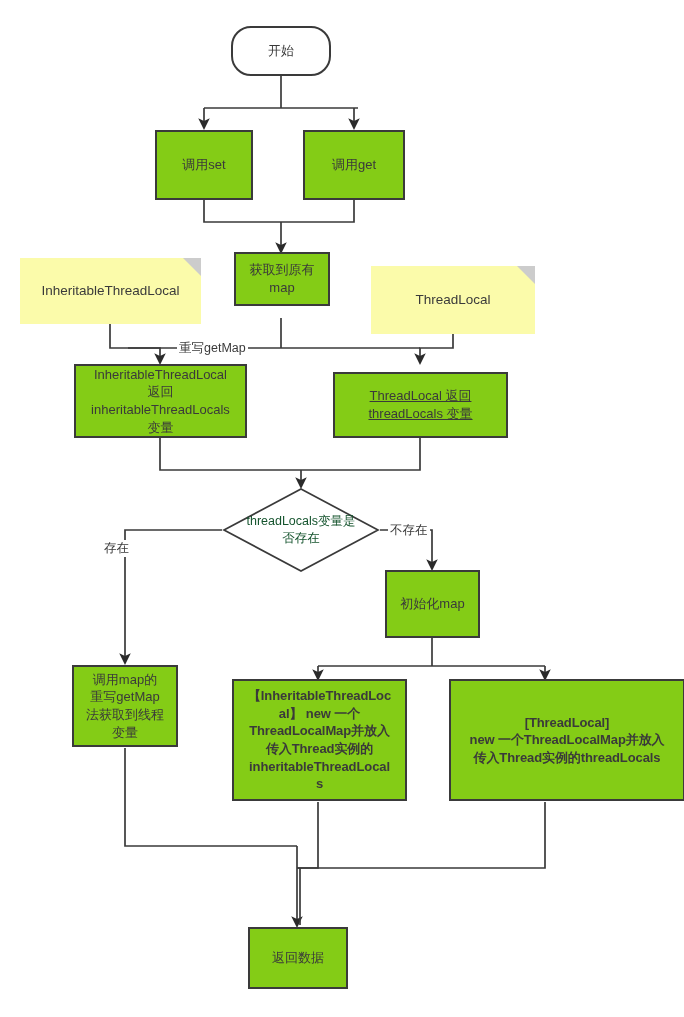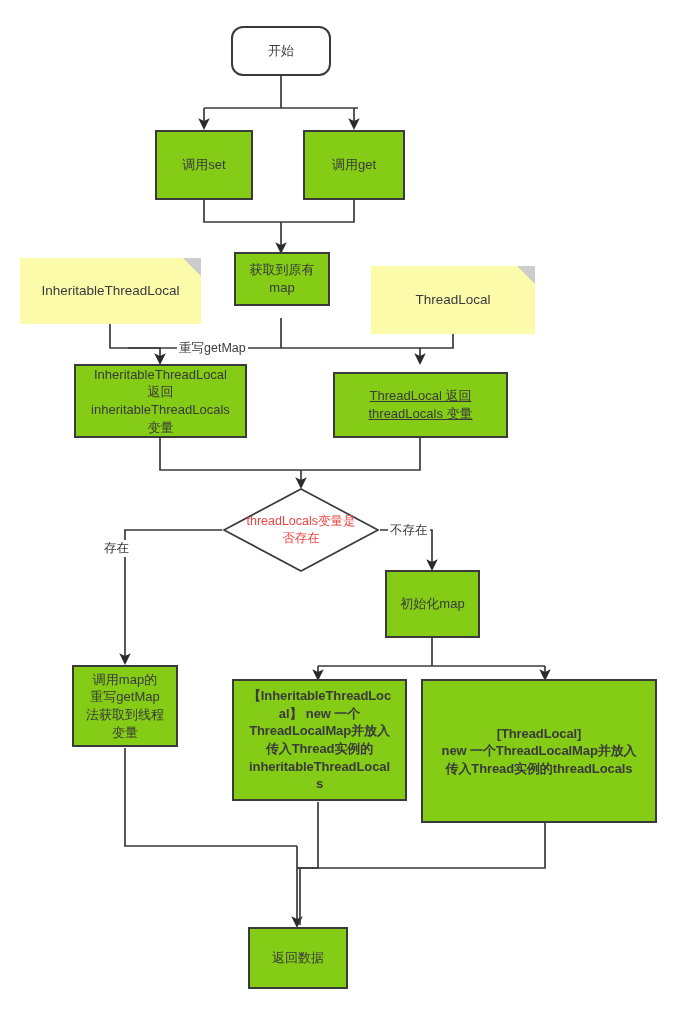--- a/index.html
+++ b/index.html
@@ -36,21 +36,21 @@
     line-height: 1.35;
   }
   .proc {
     border: 2px solid #3a3a3a;
     background: #84cc16;
     font-size: 13px;
   }
   .start {
     border: 2px solid #3a3a3a;
     background: #ffffff;
-    border-radius: 12px;
+    border-radius: 20px;
     font-size: 13px;
   }
   .bold-proc {
     font-weight: bold;
     font-size: 13px;
     letter-spacing: -0.1px;
   }
   .note {
     background: #fbfbaa;
     font-size: 13.5px;
@@ -75,21 +75,21 @@
     position: absolute;
     left: 0;
     top: 0;
     width: 100%;
     height: 100%;
     display: flex;
     align-items: center;
     justify-content: center;
     text-align: center;
     font-size: 12.5px;
-    color: #ef4444;
+    color: #14532d;
     line-height: 1.35;
     pointer-events: none;
   }
   .edge-label {
     position: absolute;
     font-size: 12.5px;
     color: #3a3a3a;
     background: #ffffff;
     padding: 0 2px;
     white-space: nowrap;
@@ -214,21 +214,21 @@
 
   <div class="node proc bold-proc" style="left:232px; top:679px; width:175px; height:122px;">
     <span class="cell-text">【InheritableThreadLoc
 al】 new 一个
 ThreadLocalMap并放入
 传入Thread实例的
 inheritableThreadLocal
 s</span>
   </div>
 
-  <div class="node proc bold-proc" style="left:421px; top:679px; width:236px; height:144px;">
+  <div class="node proc bold-proc" style="left:449px; top:679px; width:236px; height:122px;">
     <span class="cell-text">[ThreadLocal]
 new 一个ThreadLocalMap并放入
 传入Thread实例的threadLocals</span>
   </div>
 
   <div class="node proc" style="left:248px; top:927px; width:100px; height:62px;">
     <span class="cell-text">返回数据</span>
   </div>
 
 </div>

